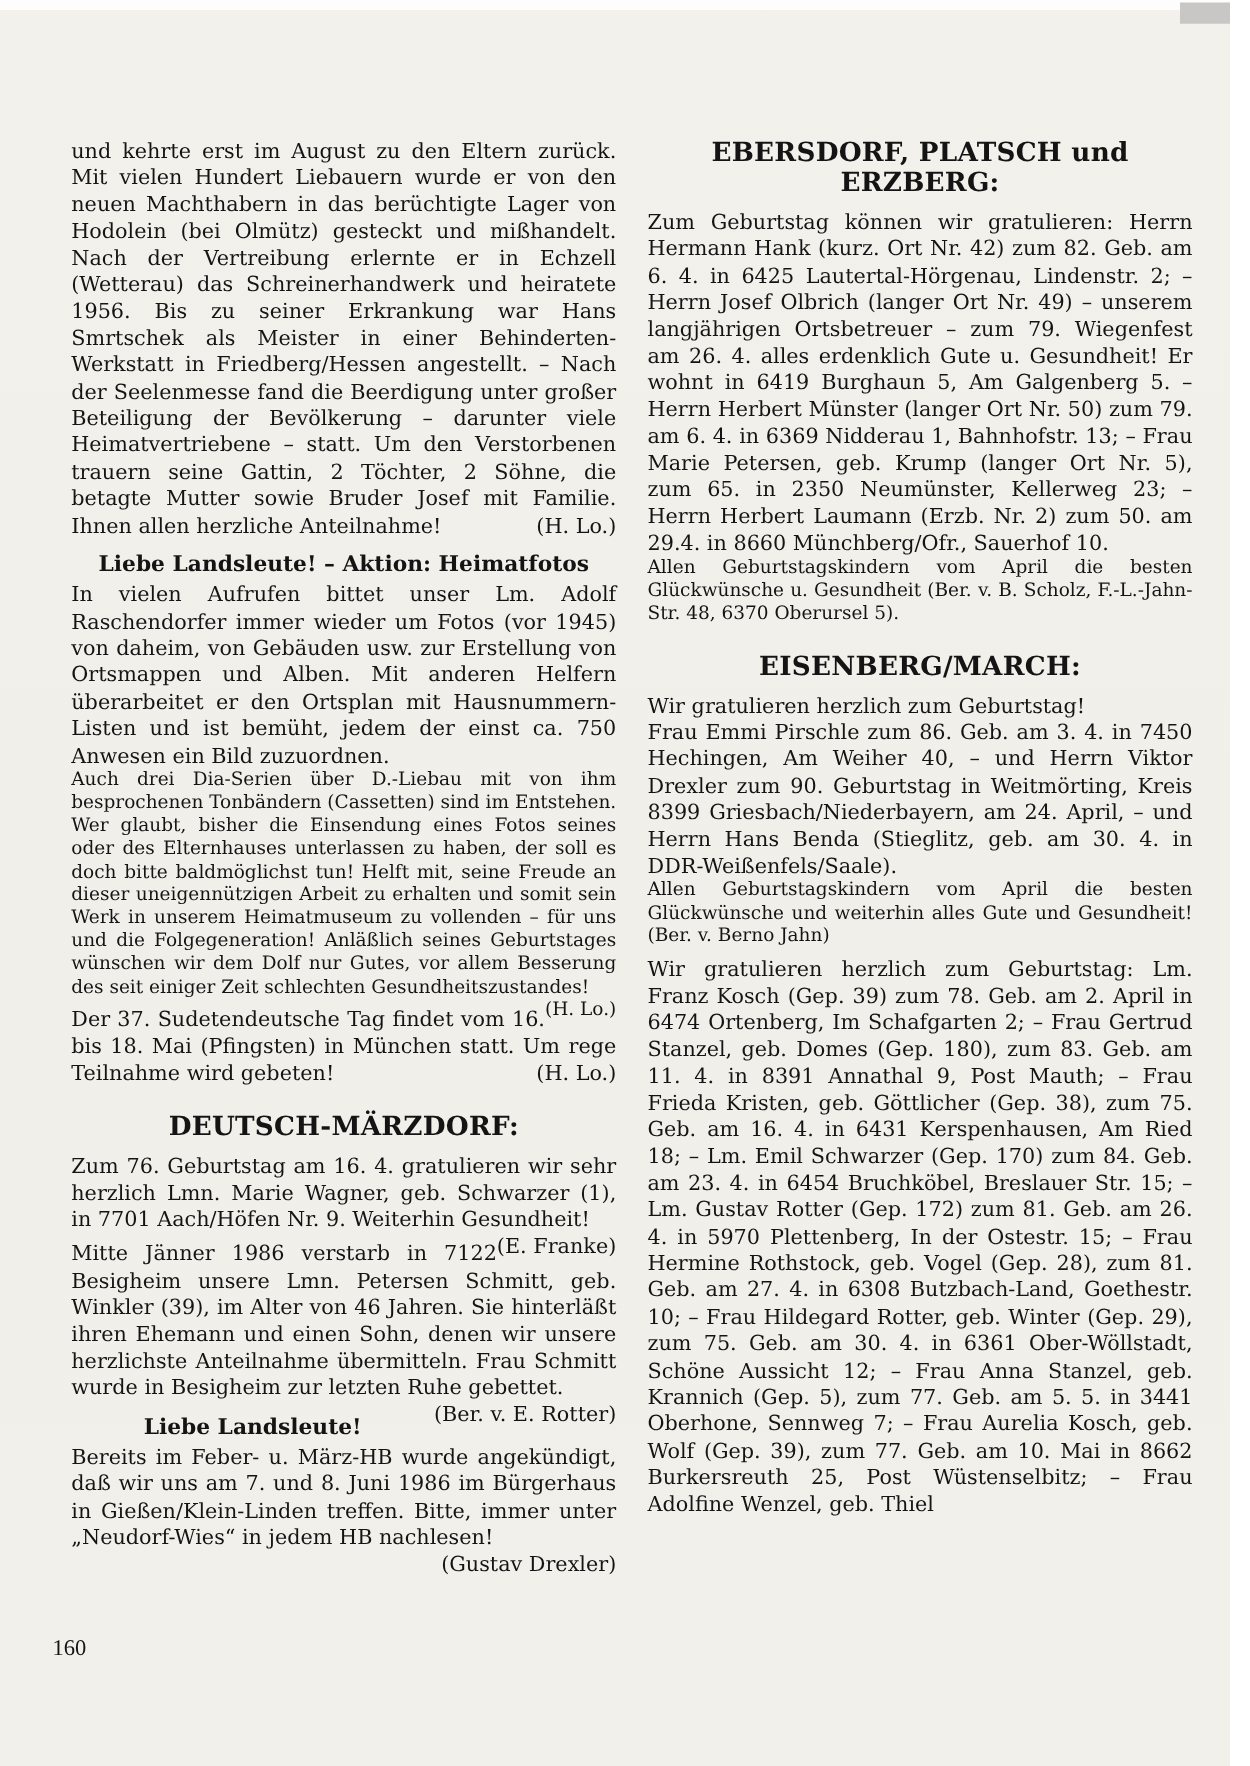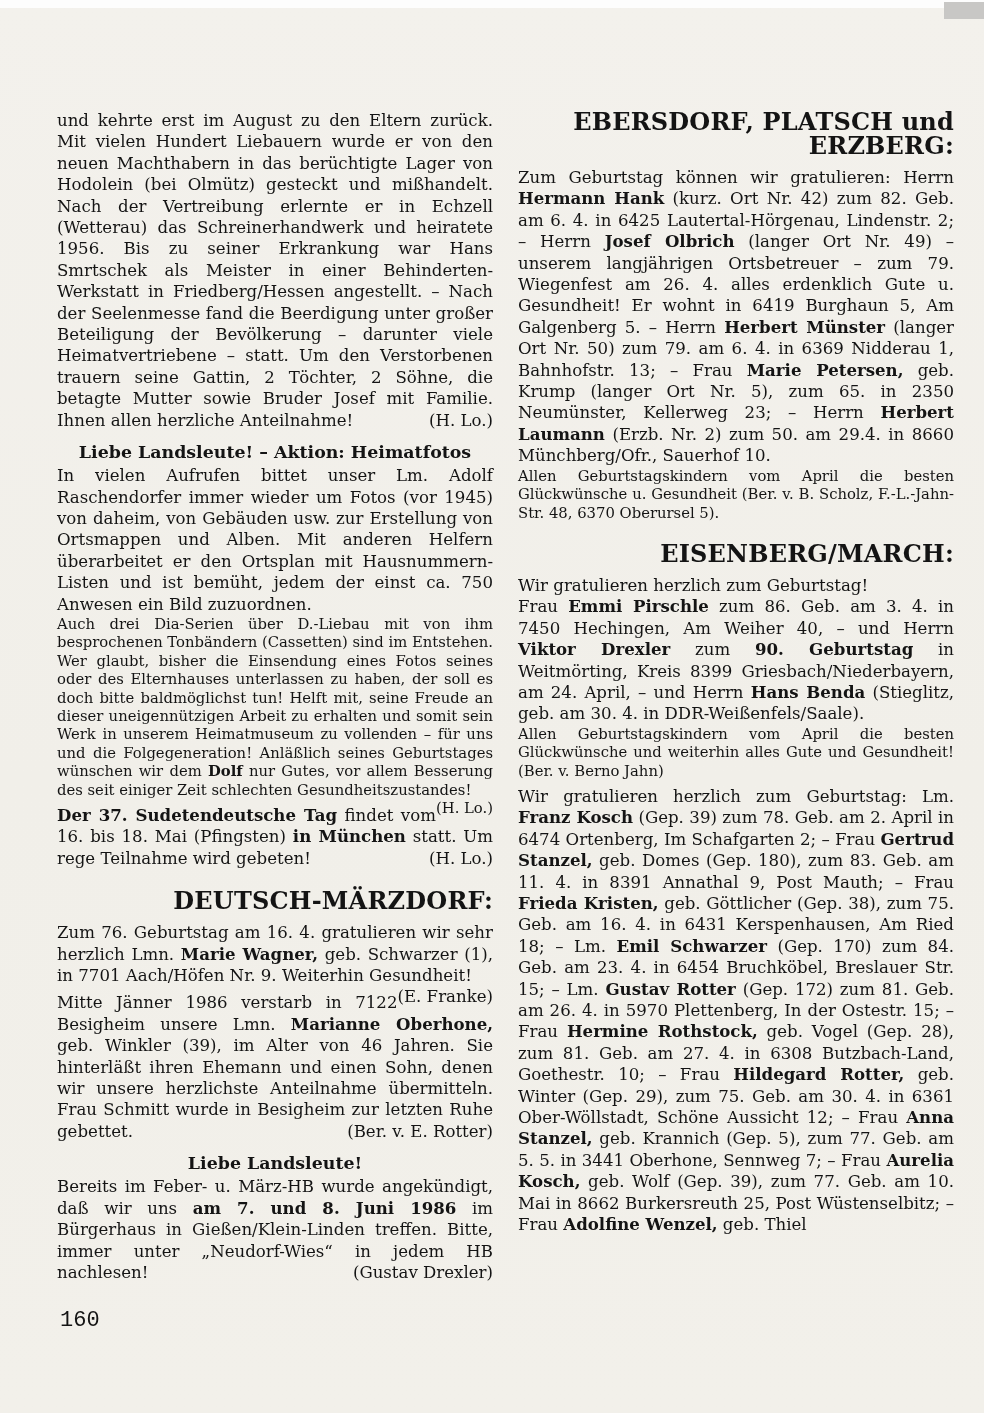--- a/index.html
+++ b/index.html
@@ -24,55 +24,55 @@
     font-size:16.6px;line-height:21.4px;
     text-align:justify;
     hyphens:auto;-webkit-hyphens:auto;
   }
   .col-left{left:57px;}
   .col-right{left:518px;}
   .col p{margin:0 0 6px 0;}
   .col p.tight{margin-bottom:0;}
   p.small{font-size:14.8px;line-height:18.4px;}
   h2.section{
-    font-size:24px;line-height:24px;font-weight:bold;
-    margin:20px 0 9px 0;text-align:right;letter-spacing:.2px;
+    font-size:21px;line-height:24px;font-weight:bold;
+    margin:20px 0 9px 0;text-align:center;letter-spacing:.2px;
   }
   h3.sub{
     font-size:17.4px;line-height:22px;font-weight:bold;
     margin:10px 0 2px 0;text-align:center;
   }
   .col > :first-child{margin-top:0;}
-  .b{font-weight:bold;}
+  .b{font-weight:normal;}
   .sig{float:right;}
   .page-number{
-    position:absolute;left:60px;top:1308px;
-    font-family:Liberation Mono, monospace;
-    font-size:22px;color:#141414;
+    position:absolute;left:42px;top:1308px;
+    font-family:Liberation Serif, serif;
+    font-size:18px;color:#141414;
   }
 </style>
 </head>
 <body>
 
 <div class="scan-page">
   <div class="scan-top-strip"></div>
   <div class="scan-corner"></div>
 
   <div class="col col-left">
     <p><span>und kehrte erst im August zu den Eltern zurück. Mit vielen Hundert Liebauern wurde er von den neuen Machthabern in das berüchtigte Lager von Hodolein (bei Olmütz) gesteckt und mißhandelt. Nach der Vertreibung erlernte er in Echzell (Wetterau) das Schreinerhandwerk und heiratete 1956. Bis zu seiner Erkrankung war Hans Smrtschek als Meister in einer Behinderten-Werkstatt in Friedberg/Hessen angestellt. – Nach der Seelenmesse fand die Beerdigung unter großer Beteiligung der Bevölkerung – darunter viele Heimatvertriebene – statt. Um den Verstorbenen trauern seine Gattin, 2 Töchter, 2 Söhne, die betagte Mutter sowie Bruder Josef mit Familie. Ihnen allen herzliche Anteilnahme! </span><span class="sig">(H. Lo.)</span></p>
 
     <h3 class="sub">Liebe Landsleute! – Aktion: Heimatfotos</h3>
     <p class="tight"><span>In vielen Aufrufen bittet unser Lm. Adolf Raschendorfer immer wieder um Fotos (vor 1945) von daheim, von Gebäuden usw. zur Erstellung von Ortsmappen und Alben. Mit anderen Helfern überarbeitet er den Ortsplan mit Hausnummern-Listen und ist bemüht, jedem der einst ca. 750 Anwesen ein Bild zuzuordnen.</span></p>
     <p class="small"><span>Auch drei Dia-Serien über D.-Liebau mit von ihm besprochenen Tonbändern (Cassetten) sind im Entstehen. Wer glaubt, bisher die Einsendung eines Fotos seines oder des Elternhauses unterlassen zu haben, der soll es doch bitte baldmöglichst tun! Helft mit, seine Freude an dieser uneigennützigen Arbeit zu erhalten und somit sein Werk in unserem Heimatmuseum zu vollenden – für uns und die Folgegeneration! Anläßlich seines Geburtstages wünschen wir dem </span><span class="b">Dolf</span><span> nur Gutes, vor allem Besserung des seit einiger Zeit schlechten Gesundheitszustandes! </span><span class="sig">(H. Lo.)</span></p>
 
     <p><span class="b">Der 37. Sudetendeutsche Tag</span><span> findet vom 16. bis 18. Mai (Pfingsten) </span><span class="b">in München</span><span> statt. Um rege Teilnahme wird gebeten! </span><span class="sig">(H. Lo.)</span></p>
 
     <h2 class="section">DEUTSCH-MÄRZDORF:</h2>
     <p><span>Zum 76. Geburtstag am 16. 4. gratulieren wir sehr herzlich Lmn. </span><span class="b">Marie Wagner,</span><span> geb. Schwarzer (1), in 7701 Aach/Höfen Nr. 9. Weiterhin Gesundheit! </span><span class="sig">(E. Franke)</span></p>
-    <p><span>Mitte Jänner 1986 verstarb in 7122 Besigheim unsere Lmn. </span><span class="b">Marianne Oberhone,</span><span> geb. Winkler (39), im Alter von 46 Jahren. Sie hinterläßt ihren Ehemann und einen Sohn, denen wir unsere herzlichste Anteilnahme übermitteln. Frau Schmitt wurde in Besigheim zur letzten Ruhe gebettet. </span><span class="sig">(Ber. v. E. Rotter)</span></p>
+    <p><span>Mitte Jänner 1986 verstarb in 7122 Besigheim unsere Lmn. </span><span class="b">Petersen Schmitt,</span><span> geb. Winkler (39), im Alter von 46 Jahren. Sie hinterläßt ihren Ehemann und einen Sohn, denen wir unsere herzlichste Anteilnahme übermitteln. Frau Schmitt wurde in Besigheim zur letzten Ruhe gebettet. </span><span class="sig">(Ber. v. E. Rotter)</span></p>
 
     <h3 class="sub">Liebe Landsleute!</h3>
     <p><span>Bereits im Feber- u. März-HB wurde angekündigt, daß wir uns </span><span class="b">am 7. und 8. Juni 1986</span><span> im Bürgerhaus in Gießen/Klein-Linden treffen. Bitte, immer unter „Neudorf-Wies“ in jedem HB nachlesen! </span><span class="sig">(Gustav Drexler)</span></p>
   </div>
 
   <div class="col col-right">
     <h2 class="section">EBERSDORF, PLATSCH und ERZBERG:</h2>
     <p class="tight"><span>Zum Geburtstag können wir gratulieren: Herrn </span><span class="b">Hermann Hank</span><span> (kurz. Ort Nr. 42) zum 82. Geb. am 6. 4. in 6425 Lautertal-Hörgenau, Lindenstr. 2; – Herrn </span><span class="b">Josef Olbrich</span><span> (langer Ort Nr. 49) – unserem langjährigen Ortsbetreuer – zum 79. Wiegenfest am 26. 4. alles erdenklich Gute u. Gesundheit! Er wohnt in 6419 Burghaun 5, Am Galgenberg 5. – Herrn </span><span class="b">Herbert Münster</span><span> (langer Ort Nr. 50) zum 79. am 6. 4. in 6369 Nidderau 1, Bahnhofstr. 13; – Frau </span><span class="b">Marie Petersen,</span><span> geb. Krump (langer Ort Nr. 5), zum 65. in 2350 Neumünster, Kellerweg 23; – Herrn </span><span class="b">Herbert Laumann</span><span> (Erzb. Nr. 2) zum 50. am 29.4. in 8660 Münchberg/Ofr., Sauerhof 10.</span></p>
     <p class="small"><span>Allen Geburtstagskindern vom April die besten Glückwünsche u. Gesundheit (Ber. v. B. Scholz, F.-L.-Jahn-Str. 48, 6370 Oberursel 5).</span></p>
 

